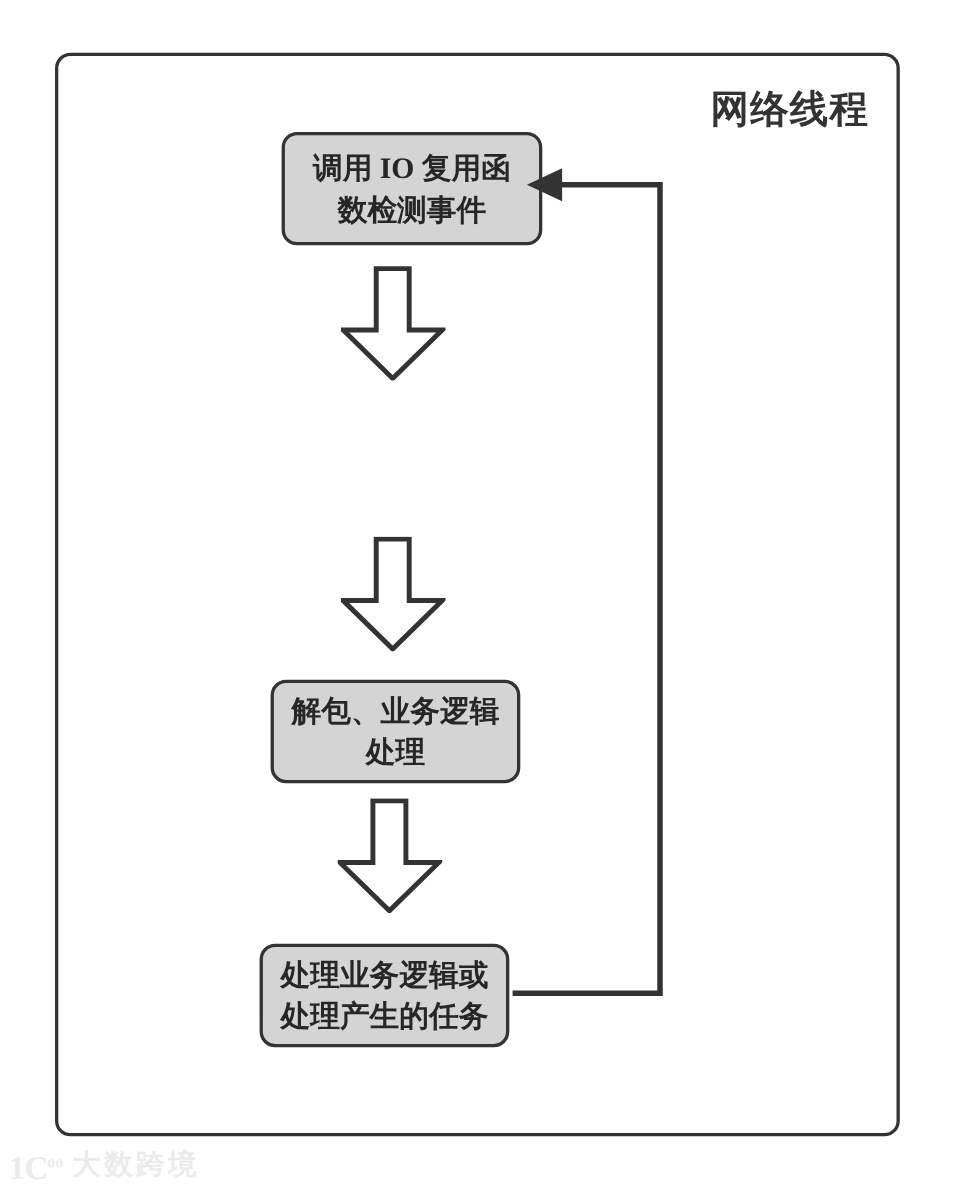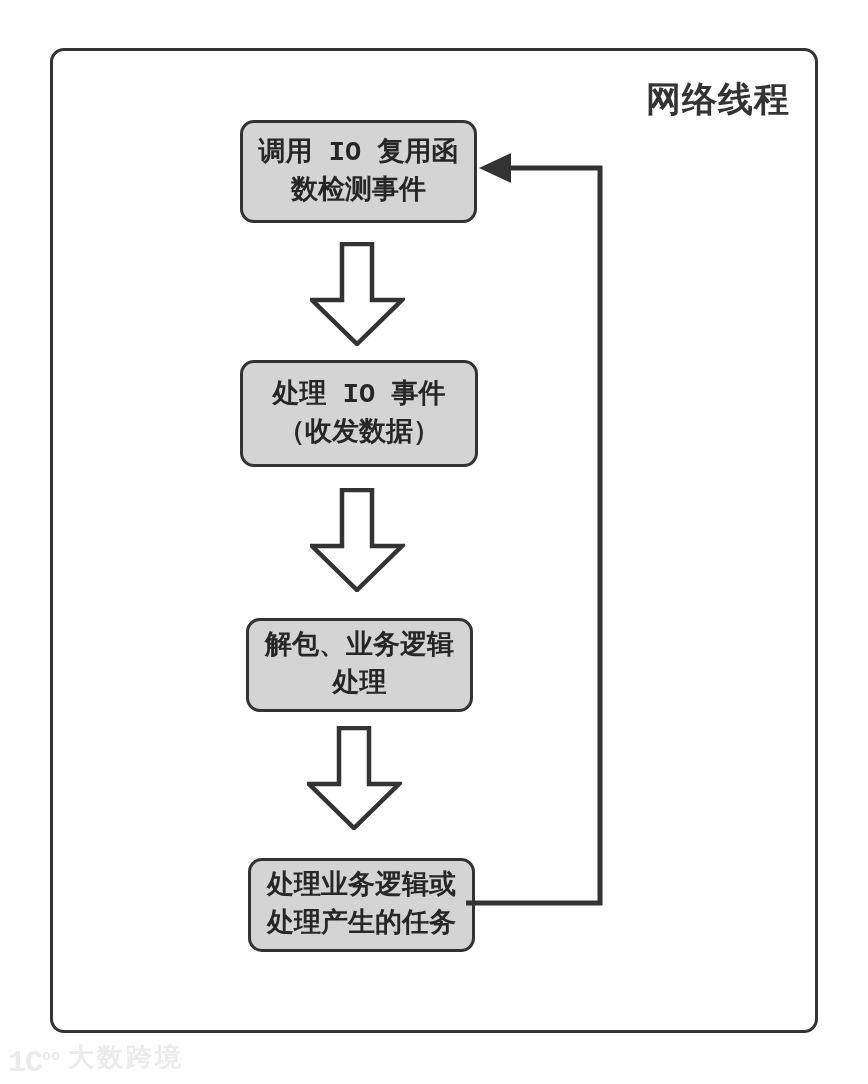--- a/index.html
+++ b/index.html
@@ -9,21 +9,21 @@
     --node-text:#262626;
     --title-text:#333333;
     --watermark-text:#ebebeb;
   }
   html,body{margin:0;padding:0;background:#fff;}
   .canvas{
     position:relative;
     width:868px;height:1084px;
     background:var(--background);
     overflow:hidden;
-    font-family:Liberation Mono, monospace;
+    font-family:Liberation Serif, serif;
   }
   .frame{
     position:absolute;
     left:50px;top:48px;
     width:762px;height:979px;
     border:3px solid var(--stroke);
     border-radius:14px;
     background:transparent;
   }
   .title{
@@ -45,24 +45,24 @@
     align-items:center;
     justify-content:center;
     text-align:center;
     font-size:27px;
     font-weight:700;
     color:var(--node-text);
     line-height:38px;
     white-space:pre-line;
     box-sizing:border-box;
   }
-  .node1{left:240px;top:120px;width:237px;height:103px;}
+  .node1{left:256px;top:120px;width:237px;height:103px;}
   .node2{left:240px;top:360px;width:238px;height:107px;}
   .node3{left:246px;top:618px;width:227px;height:94px;}
-  .node4{left:248px;top:858px;width:227px;height:94px;}
+  .node4{left:236px;top:858px;width:227px;height:94px;}
   .block-arrow{position:absolute;width:95px;height:104px;}
   .block-arrow-1{left:310px;top:242px;}
   .block-arrow-2{left:310px;top:488px;}
   .block-arrow-3{left:307px;top:726px;}
   .loop-svg{
     position:absolute;
     left:0;top:0;
     width:868px;height:1084px;
     pointer-events:none;
   }
@@ -84,22 +84,20 @@
 <body>
 
 <div class="canvas">
 
   <div class="frame"></div>
 
   <div class="title">网络线程</div>
 
   <div class="node node1">调用 IO 复用函
 数检测事件</div>
-  <div class="node node2">处理 IO 事件
-（收发数据）</div>
   <div class="node node3">解包、业务逻辑
 处理</div>
   <div class="node node4">处理业务逻辑或
 处理产生的任务</div>
 
   <svg class="block-arrow block-arrow-1" viewBox="0 0 95 104">
     <polygon points="32,2 62,2 62,58 92,58 47,102 2,58 32,58" fill="#ffffff" stroke="#333333" stroke-width="4.5" stroke-linejoin="miter"></polygon>
   </svg>
   <svg class="block-arrow block-arrow-2" viewBox="0 0 95 104">
     <polygon points="32,2 62,2 62,58 92,58 47,102 2,58 32,58" fill="#ffffff" stroke="#333333" stroke-width="4.5" stroke-linejoin="miter"></polygon>

